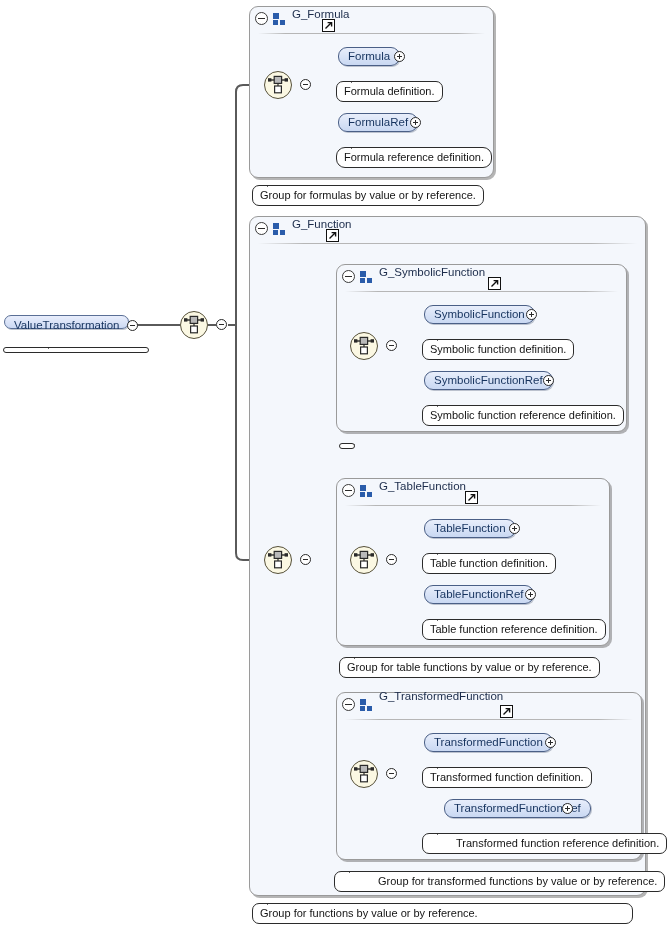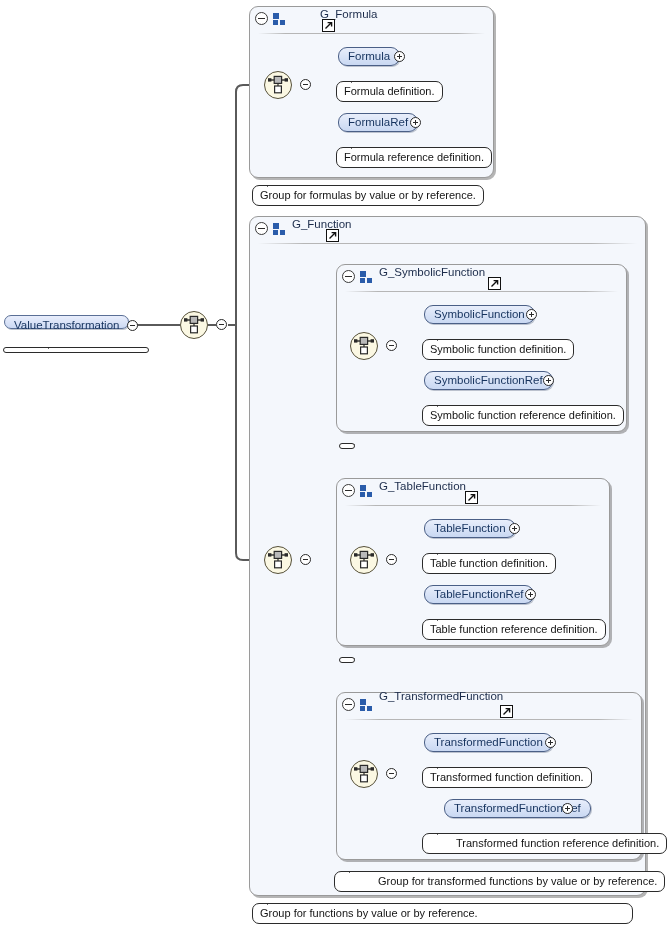--- a/index.html
+++ b/index.html
@@ -145,21 +145,21 @@
   <div class="group-header">
     <div class="hdr-rule"></div>
   </div>
 </div>
 <div class="minus-sq" style="left:255px;top:12px;"></div>
 <div class="grp-icon" style="left:273px;top:13px;">
   <i class="a"></i>
     <i class="b"></i>
     <i class="c"></i>
 </div>
-<div class="grp-title" style="left:292px;top:8px;margin-left:28px;">G_Formula</div>
+<div class="grp-title" style="left:292px;top:8px;">G_Formula</div>
 <div class="jump-icon" style="left:322px;top:19px;">
   <svg width="11" height="11" viewBox="0 0 11 11">
       <path d="M2.5,8.5 L8,3 M4.6,2.6 L8.6,2.6 L8.6,6.6" stroke="#111" stroke-width="1.4" fill="none"></path>
     </svg>
 </div>
 
 <div class="mg" style="left:264px;top:71px;">
   <svg width="26" height="26" viewBox="0 0 26 26">
     <line x1="3" y1="8" x2="23" y2="8" stroke="#2a2a2a" stroke-width="1.4"></line>
     <rect x="3" y="6.2" width="3.4" height="3.4" fill="#2a2a2a"></rect>
@@ -173,21 +173,21 @@
 
 <div class="elem" style="left:338px;top:47px;">Formula</div>
 <div class="plus-c" style="left:394px;top:51px;"></div>
 <div class="note" style="left:336px;top:81px;">
   <span class="tail" style="left:14px;"></span>
   <span>Formula definition.</span>
 </div>
 
 <div class="elem" style="left:338px;top:113px;">FormulaRef</div>
 <div class="plus-c" style="left:410px;top:117px;"></div>
-<div class="note" style="left:336px;top:147px;">
+<div class="note" style="left:336px;top:147px;border-radius:9px;">
   <span class="tail" style="left:14px;"></span>
   <span>Formula reference definition.</span>
 </div>
 
 <div class="note" style="left:252px;top:185px;">
   <span class="tail" style="left:14px;"></span>
   <span>Group for formulas by value or by reference.</span>
 </div>
 
 <div class="groupbox shadow" style="left:249px;top:216px;width:397px;height:680px;">
@@ -307,20 +307,21 @@
 
 <div class="elem" style="left:424px;top:585px;">TableFunctionRef</div>
 <div class="plus-c" style="left:525px;top:589px;"></div>
 <div class="note" style="left:422px;top:619px;">
   <span class="tail" style="left:14px;"></span>
   <span>Table function reference definition.</span>
 </div>
 
 <div class="note" style="left:339px;top:657px;">
   <span class="tail" style="left:14px;"></span>
+  <span>Group for table functions by value or by reference.</span>
 </div>
 
 <div class="groupbox shadow" style="left:336px;top:692px;width:306px;height:168px;">
   <div class="group-header">
     <div class="hdr-rule"></div>
   </div>
 </div>
 <div class="minus-sq" style="left:342px;top:698px;"></div>
 <div class="grp-icon" style="left:360px;top:699px;">
   <i class="a"></i>

